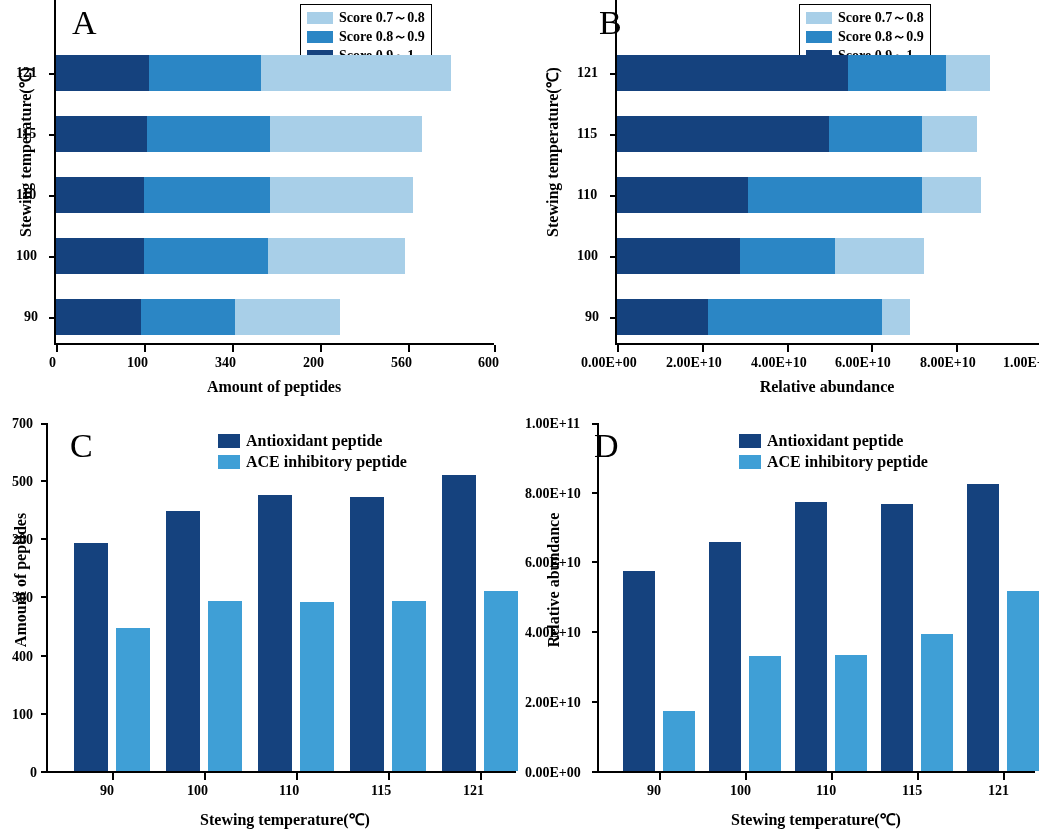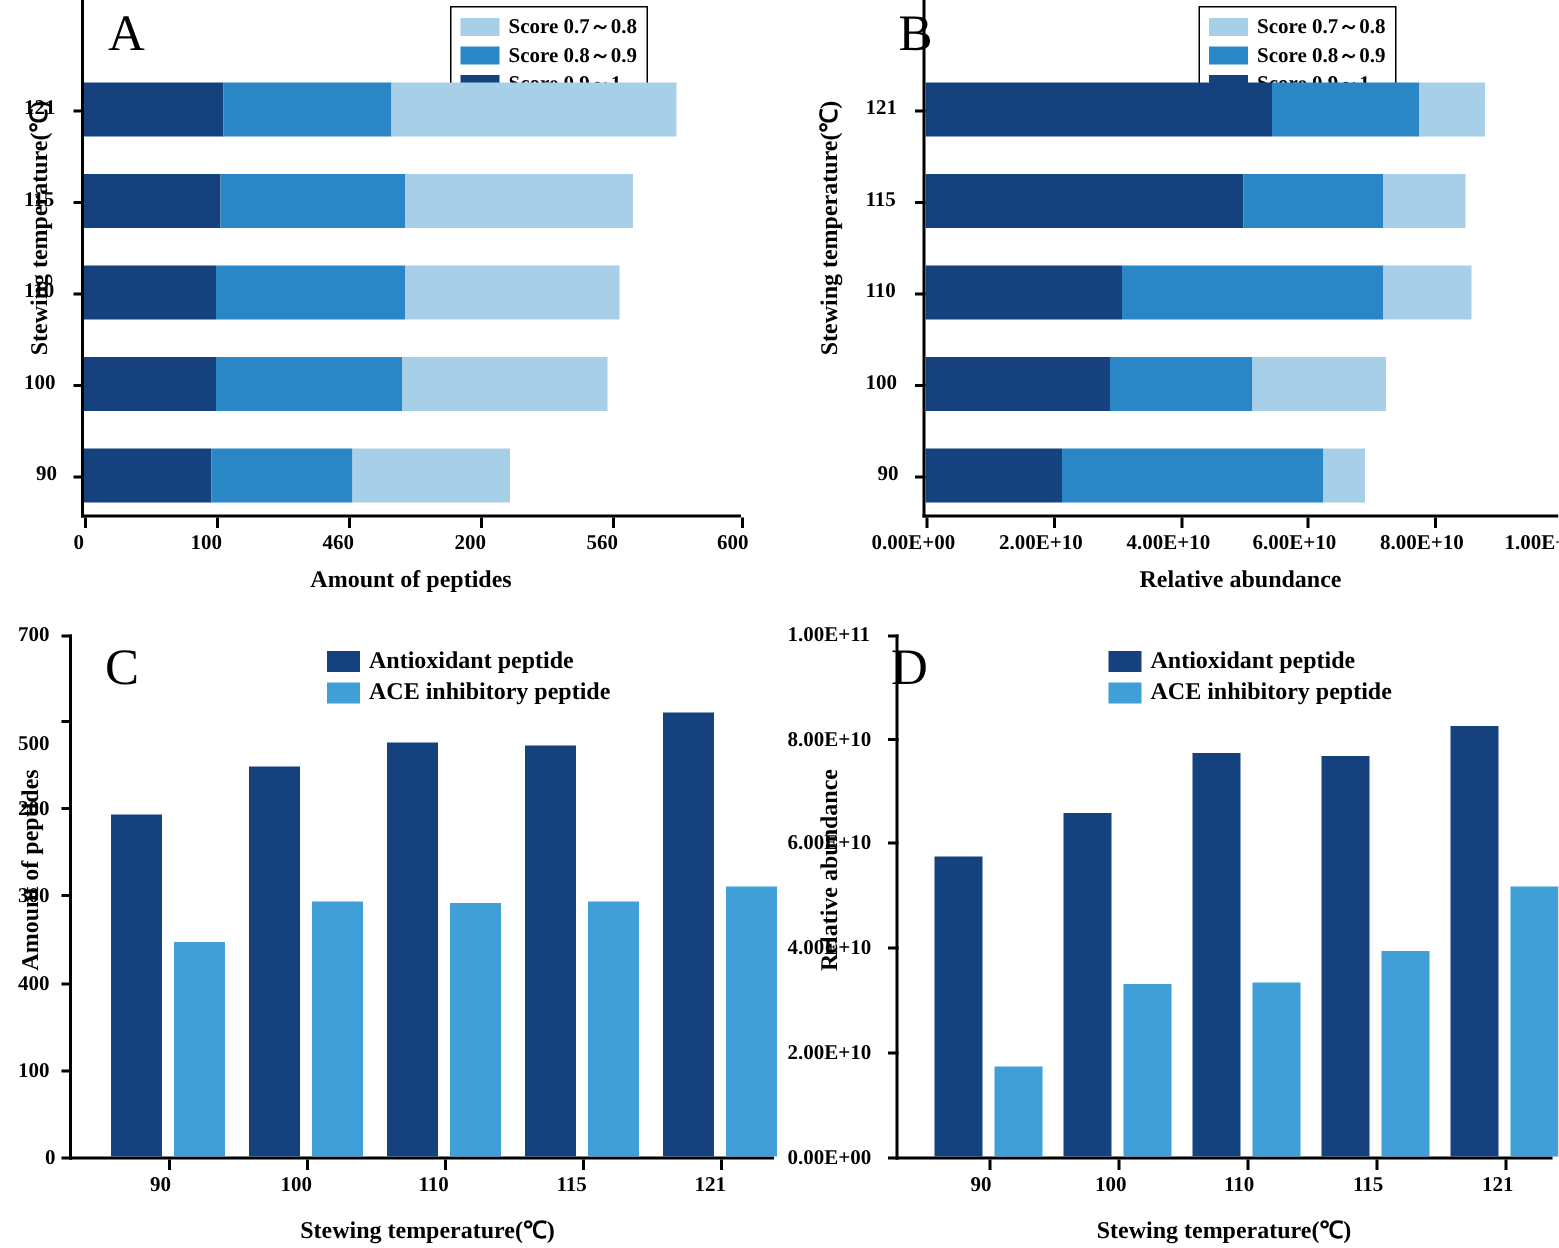--- a/index.html
+++ b/index.html
@@ -78,21 +78,21 @@
 
       <div class="tick" style="left:-7px;top:73px;width:7px;height:2px;"></div>
       <div class="tick" style="left:-7px;top:134px;width:7px;height:2px;"></div>
       <div class="tick" style="left:-7px;top:195px;width:7px;height:2px;"></div>
       <div class="tick" style="left:-7px;top:256px;width:7px;height:2px;"></div>
       <div class="tick" style="left:-7px;top:317px;width:7px;height:2px;"></div>
     </div>
 
     <div class="tick-label" style="left:49px;top:355px;">0</div>
     <div class="tick-label" style="left:127px;top:355px;">100</div>
-    <div class="tick-label" style="left:215px;top:355px;">460</div>
+    <div class="tick-label" style="left:215px;top:355px;">340</div>
     <div class="tick-label" style="left:303px;top:355px;">200</div>
     <div class="tick-label" style="left:391px;top:355px;">560</div>
     <div class="tick-label" style="left:478px;top:355px;">600</div>
 
     <div class="tick-label" style="left:16px;top:65px;">121</div>
     <div class="tick-label" style="left:16px;top:126px;">115</div>
     <div class="tick-label" style="left:16px;top:187px;">110</div>
     <div class="tick-label" style="left:16px;top:248px;">100</div>
     <div class="tick-label" style="left:24px;top:309px;">90</div>
 
@@ -214,21 +214,21 @@
       <div class="tick" style="left:248px;top:350px;width:2px;height:7px;"></div>
       <div class="tick" style="left:340px;top:350px;width:2px;height:7px;"></div>
       <div class="tick" style="left:432px;top:350px;width:2px;height:7px;"></div>
     </div>
 
     <div class="tick-label" style="left:30px;top:350px;">0</div>
     <div class="tick-label" style="left:12px;top:292px;">100</div>
     <div class="tick-label" style="left:12px;top:234px;">400</div>
     <div class="tick-label" style="left:12px;top:175px;">300</div>
     <div class="tick-label" style="left:12px;top:117px;">200</div>
-    <div class="tick-label" style="left:12px;top:74px;">500</div>
+    <div class="tick-label" style="left:12px;top:59px;">500</div>
     <div class="tick-label" style="left:12px;top:1px;">700</div>
 
     <div class="tick-label" style="left:100px;top:368px;">90</div>
     <div class="tick-label" style="left:187px;top:368px;">100</div>
     <div class="tick-label" style="left:279px;top:368px;">110</div>
     <div class="tick-label" style="left:371px;top:368px;">115</div>
     <div class="tick-label" style="left:463px;top:368px;">121</div>
 
     <div class="axis-title" style="left:160px;top:393px;width:250px;">Stewing temperature(℃)</div>
     <div class="axis-title vert" style="left:12px;top:290px;width:250px;transform:rotate(-90deg);">Amount of peptides</div>

